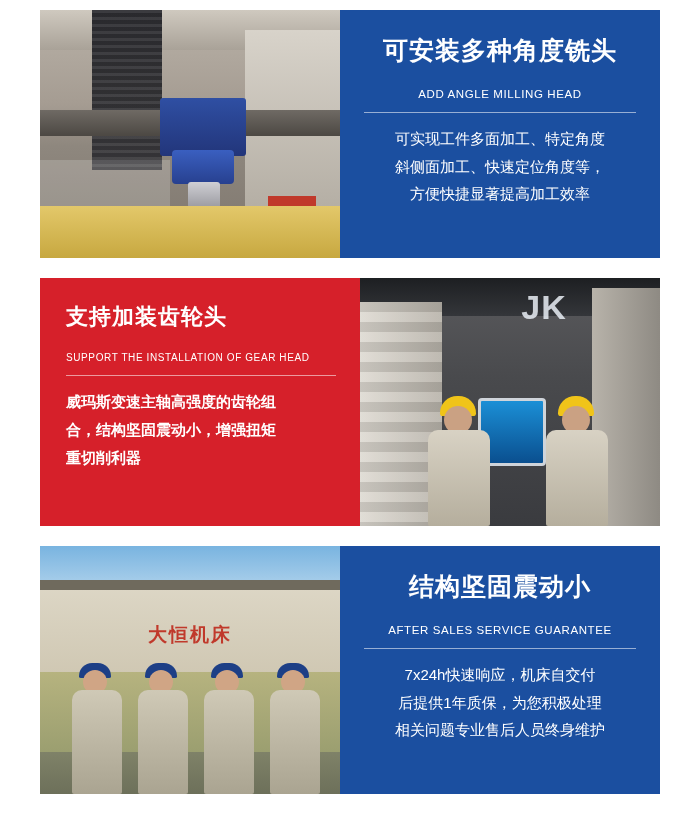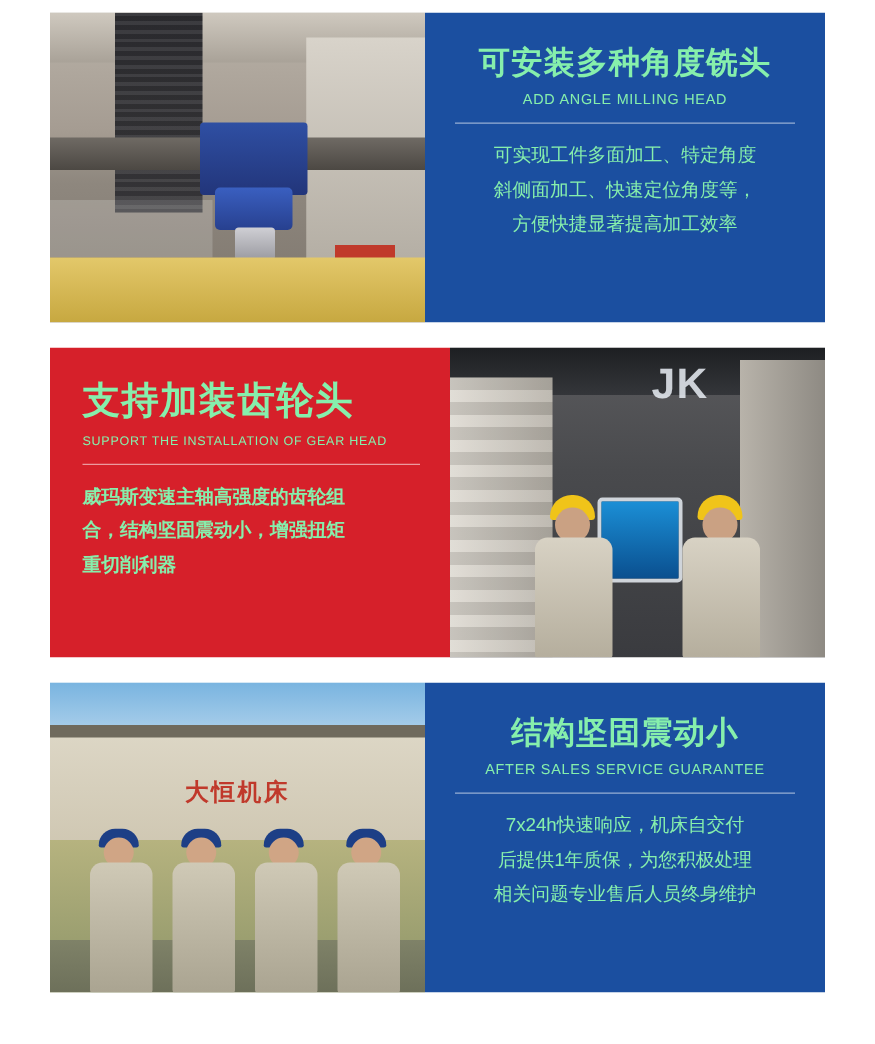--- a/index.html
+++ b/index.html
@@ -195,35 +195,35 @@
   .text-panel {
     flex: 1 1 auto;
     width: 320px;
     height: 248px;
     box-sizing: border-box;
     padding: 26px 24px 20px 24px;
     display: flex;
     flex-direction: column;
     justify-content: flex-start;
     align-items: center;
-    color: #86efac;
+    color: #ffffff;
   }
   .panel-blue { background: #1b4fa0; }
   .panel-red  { background: #d6202a; }
 
   .t-title {
     font-size: 25px;
     font-weight: bold;
     letter-spacing: 1px;
     line-height: 1.15;
     text-align: center;
     white-space: nowrap;
   }
   .t-sub {
-    margin-top: 9px;
+    margin-top: 23px;
     font-size: 11.5px;
     letter-spacing: 0.6px;
     text-align: center;
     white-space: nowrap;
   }
   .t-rule {
     width: 100%;
     height: 1px;
     background: rgba(255,255,255,0.55);
     margin: 12px 0 12px 0;
@@ -234,21 +234,21 @@
     text-align: center;
   }
   .t-body.left {
     text-align: left;
     width: 100%;
     font-weight: bold;
   }
 
   
   .panel-red { align-items: flex-start; padding-left: 26px; }
-  .panel-red .t-title { text-align: left; font-size: 30px; }
+  .panel-red .t-title { text-align: left; font-size: 22px; }
   .panel-red .t-sub { text-align: center; font-size: 10px; }
 </style>
 </head>
 <body>
 
 <div class="page">
 
   <div class="block">
     <div class="photo photo-machine">
       <div class="pm-ceiling"></div>

